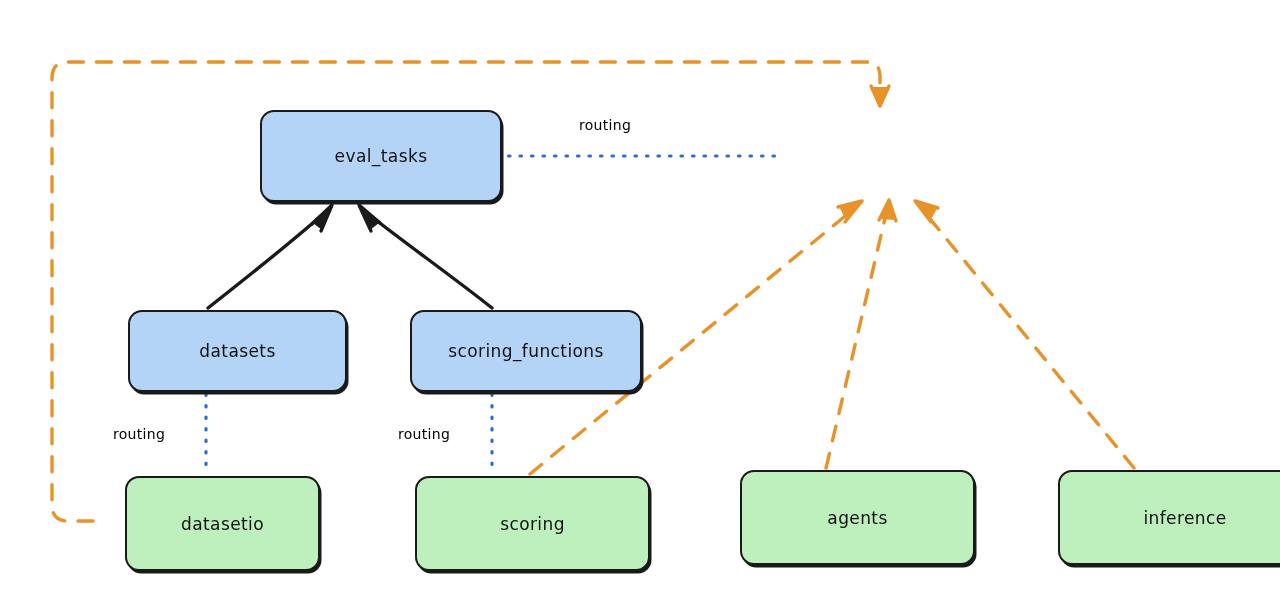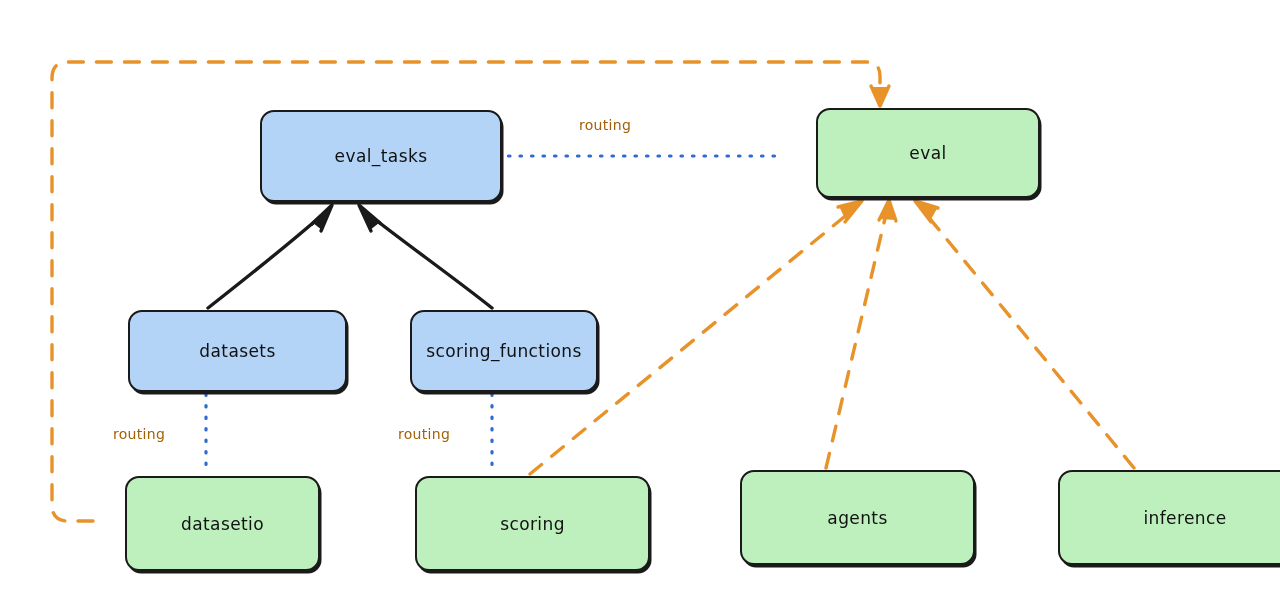--- a/index.html
+++ b/index.html
@@ -49,21 +49,21 @@
   .node.api-node {
     background: #b3d4f7;
   }
   .node.provider-node {
     background: #bdf0bd;
   }
   .edge-label {
     position: absolute;
     font-family: "DejaVu Sans", sans-serif;
     font-size: 14px;
-    color: #a16207;
+    color: #000000;
     white-space: nowrap;
     letter-spacing: 0.3px;
   }
 </style>
 </head>
 <body>
 
 <div id="diagram-canvas">
 
   <svg id="edge-layer" viewBox="0 0 1280 596" width="1280" height="596" xmlns="http://www.w3.org/2000/svg">
@@ -114,29 +114,26 @@
       <path d="M 1134 468 L 922 209" fill="none" stroke="#e8922a" stroke-width="3.4" stroke-linecap="round" stroke-dasharray="15 13"></path>
       <path d="M 915 201 L 938 208 M 915 201 L 931 222" fill="none" stroke="#e8922a" stroke-width="3.4" stroke-linecap="round"></path>
       <path d="M 914 200 L 938 207 L 930 221 Z" fill="#e8922a"></path>
     </g>
   </svg>
 
   <div class="node api-node" style="left:230px; top:110px; width:242px; height:92px;">
     <span class="node-label">eval_tasks</span>
   </div>
 
-  <div class="node provider-node" style="left:786px; top:108px; width:224px; height:90px;">
-    <span class="node-label">eval</span>
-  </div>
 
   <div class="node api-node" style="left:98px; top:310px; width:219px; height:82px;">
     <span class="node-label">datasets</span>
   </div>
 
-  <div class="node api-node" style="left:380px; top:310px; width:188px; height:82px;justify-content:center;">
+  <div class="node api-node" style="left:380px; top:310px; width:232px; height:82px;justify-content:center;">
     <span class="node-label">scoring_functions</span>
   </div>
 
   <div class="node provider-node" style="left:95px; top:476px; width:195px; height:95px;">
     <span class="node-label">datasetio</span>
   </div>
 
   <div class="node provider-node" style="left:385px; top:476px; width:235px; height:95px;">
     <span class="node-label">scoring</span>
   </div>

